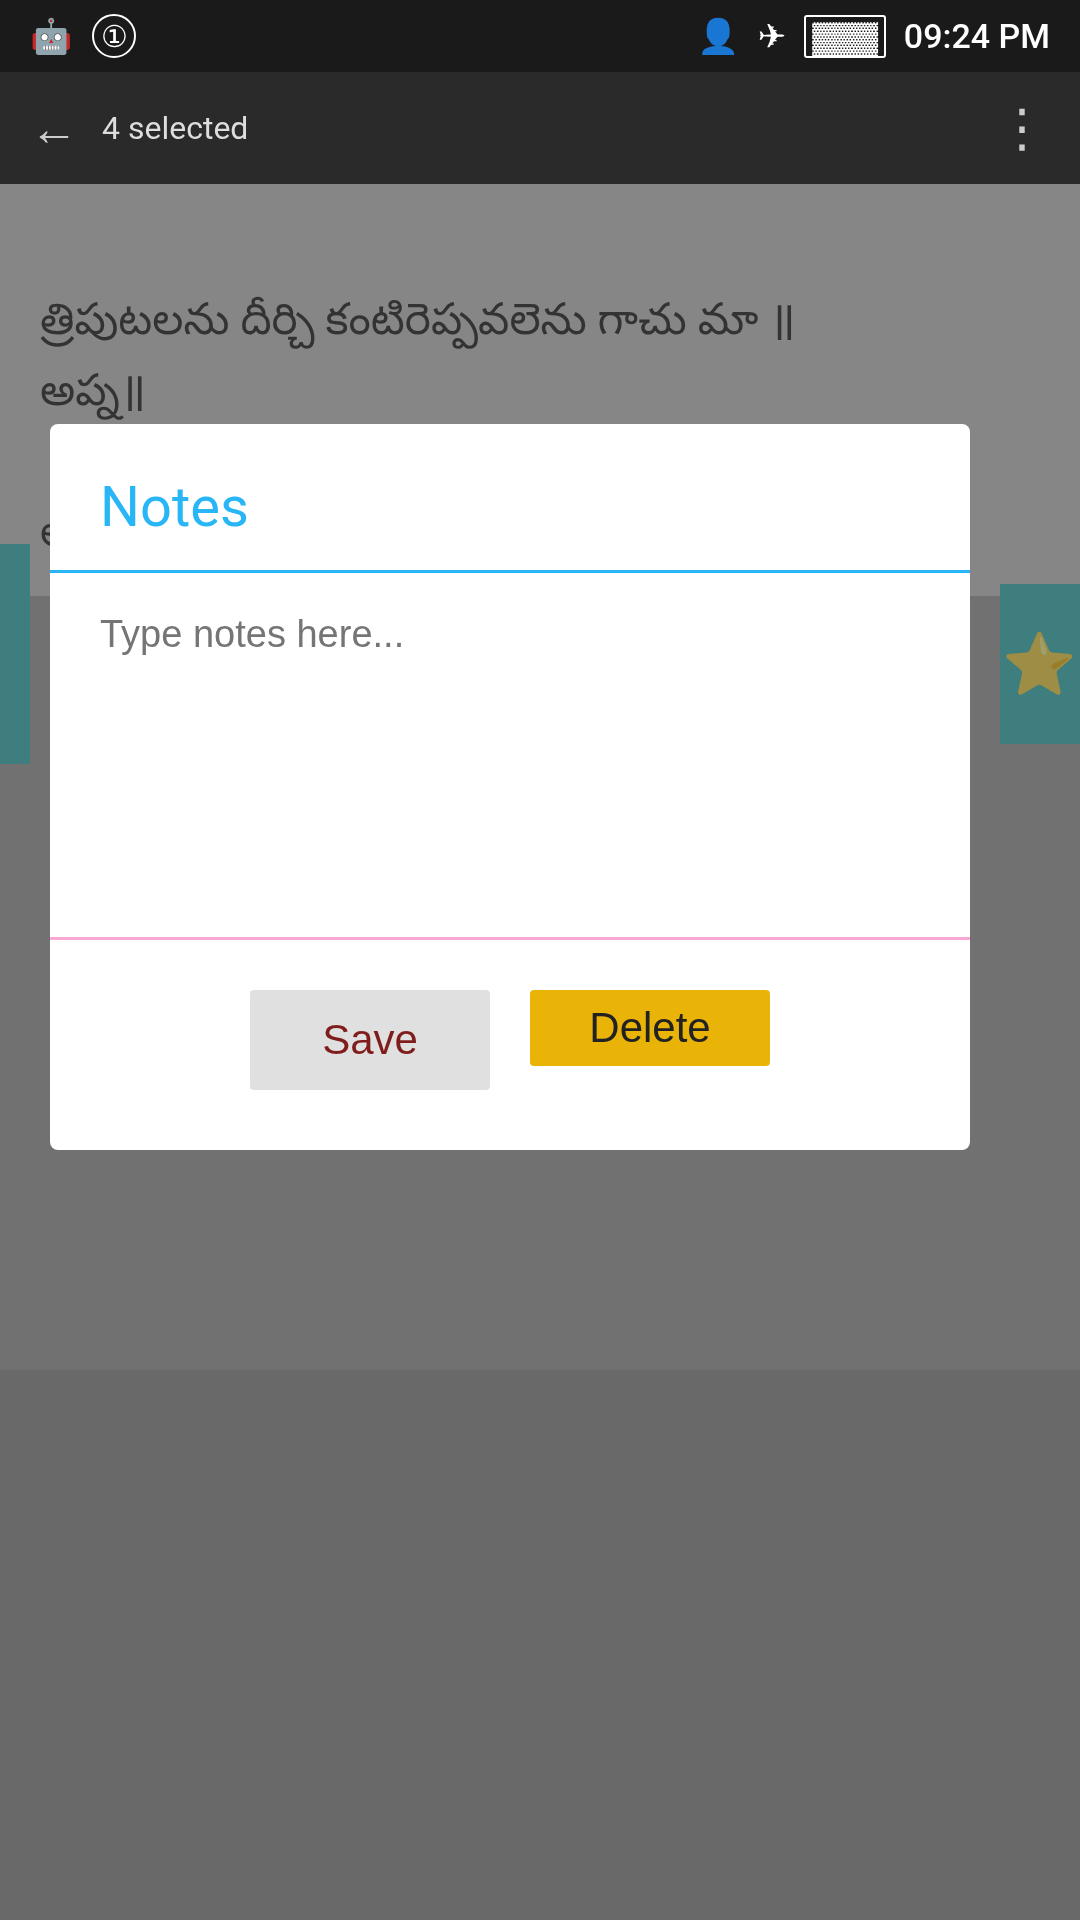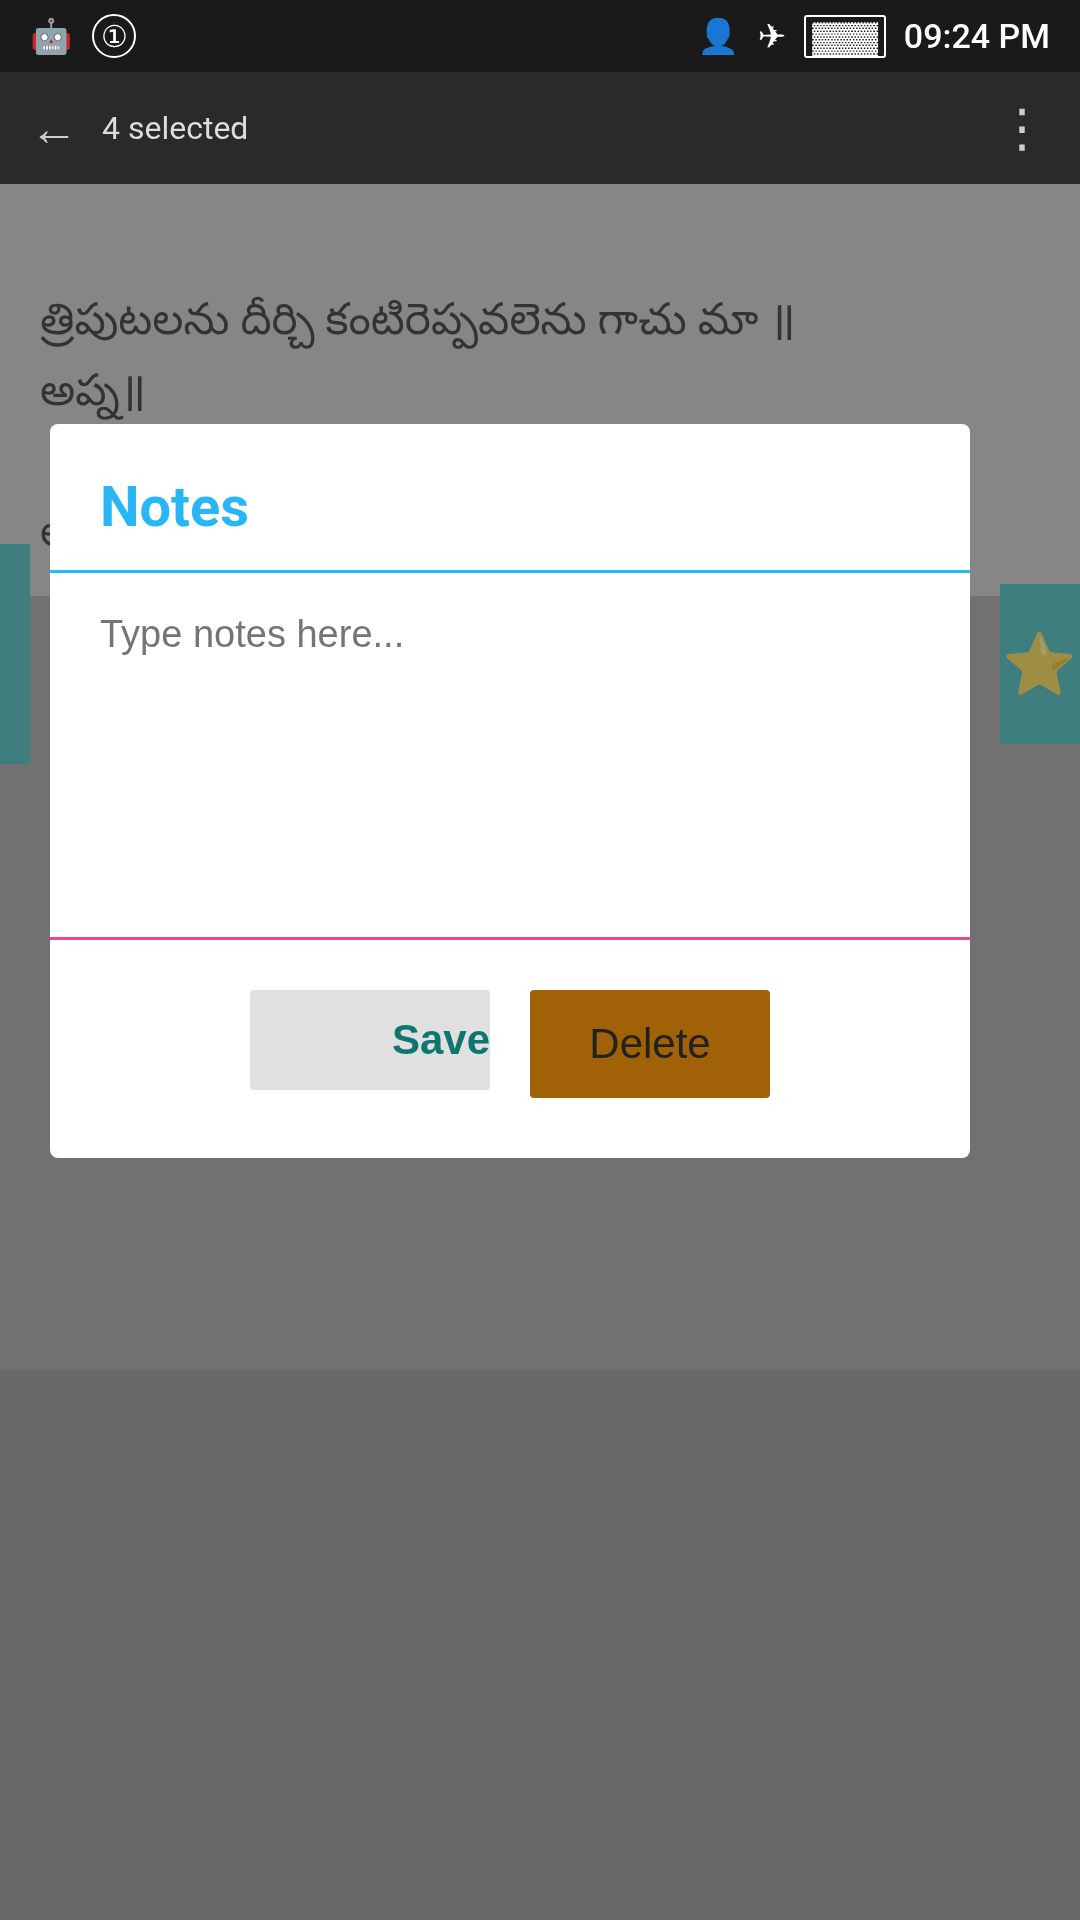--- a/index.html
+++ b/index.html
@@ -147,34 +147,34 @@
       width: 920px;
       background: white;
       border-radius: 8px;
       z-index: 20;
       padding: 0 0 40px 0;
     }
 
     .dialog-title {
       color: #29b6f6;
       font-size: 56px;
-      font-weight: 700;
+      font-weight: 400;
       padding: 50px 50px 30px 50px;
     }
 
     .dialog-divider-top {
       width: 100%;
       height: 3px;
       background: #29b6f6;
     }
 
     .dialog-input-area {
       padding: 40px 50px;
       min-height: 320px;
-      border-bottom: 3px solid #ec4899;
+      border-bottom: 3px solid #f9a8d4;
       margin: 0 0 0 0;
     }
 
     .notes-textarea {
       width: 100%;
       min-height: 280px;
       border: none;
       outline: none;
       font-size: 38px;
       color: #999;
@@ -190,30 +190,29 @@
       padding: 50px 50px 20px 50px;
     }
 
     .btn-save {
       width: 240px;
       height: 100px;
       background: #e0e0e0;
       border: none;
       border-radius: 4px;
       font-size: 42px;
-      color: #0f766e;
-      cursor: pointer;
-      font-weight: 700;
-      text-align: right;
+      color: #7f1d1d;
+      cursor: pointer;
+      font-weight: 400;
     }
 
     .btn-delete {
       width: 240px;
-      height: 108px;
-      background: #a16207;
+      height: 76px;
+      background: #eab308;
       border: none;
       border-radius: 4px;
       font-size: 42px;
       color: #222;
       cursor: pointer;
       font-weight: 500;
     }
 
     
     .bottom-section {

